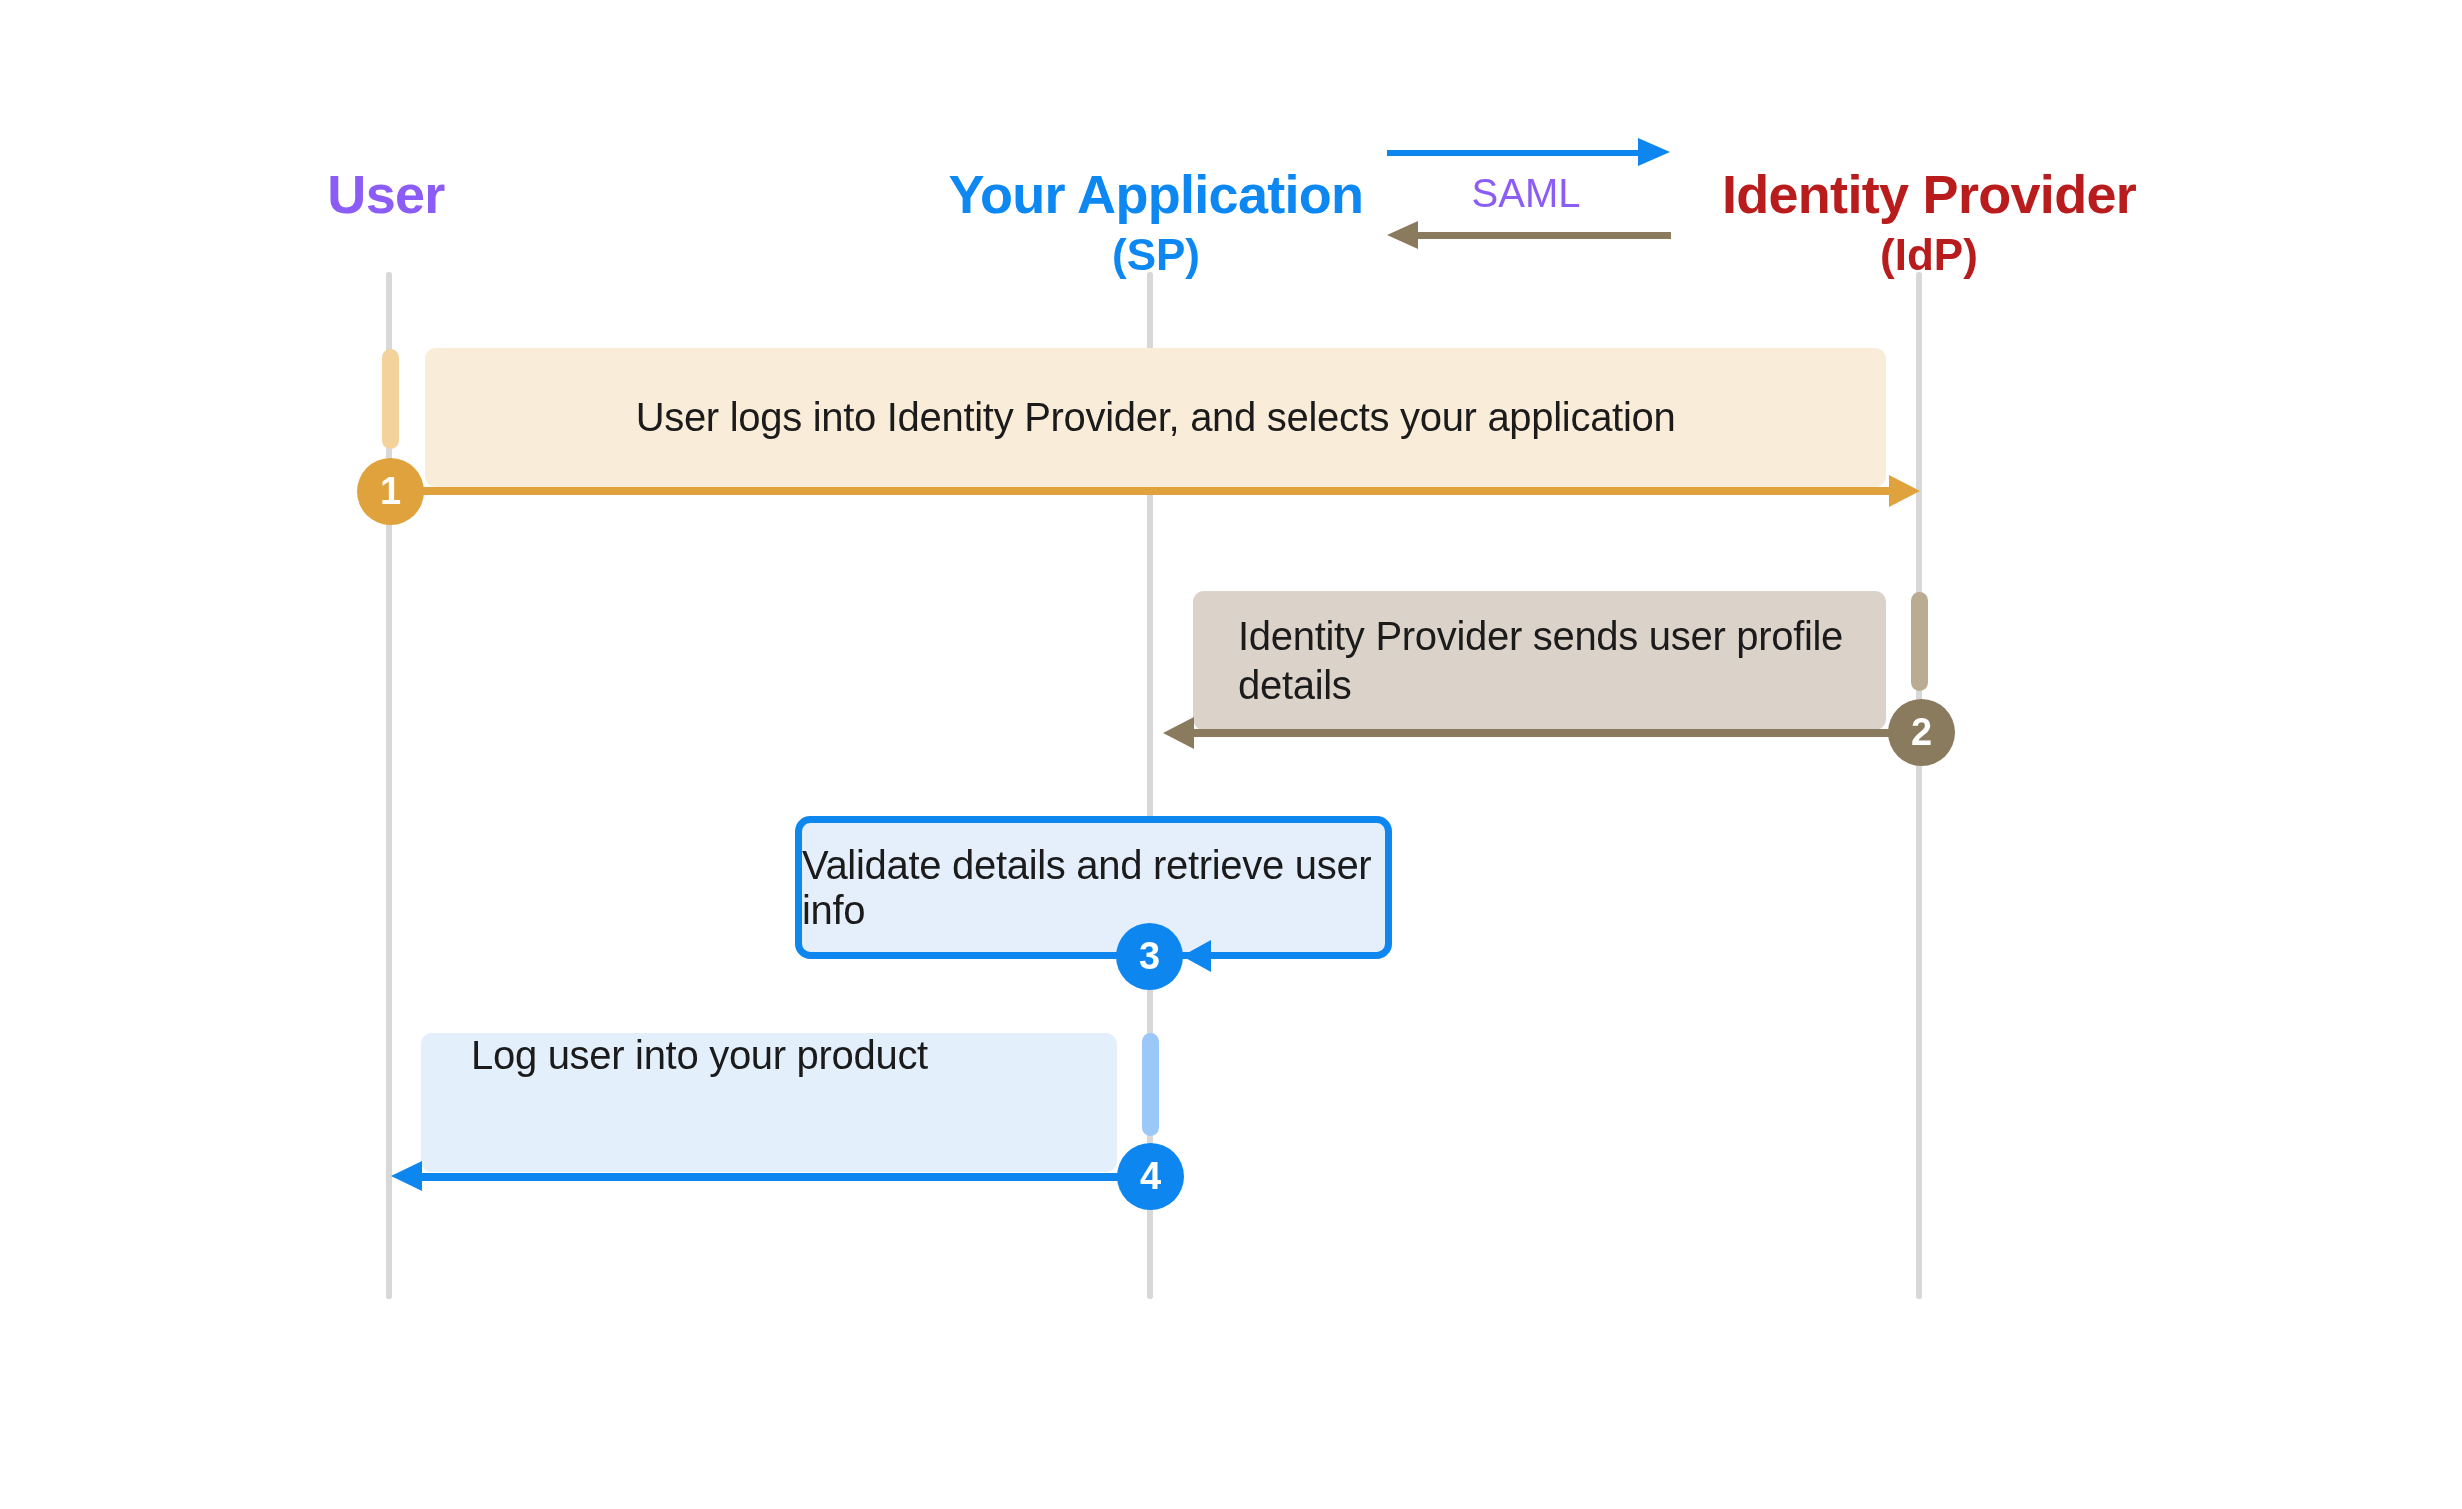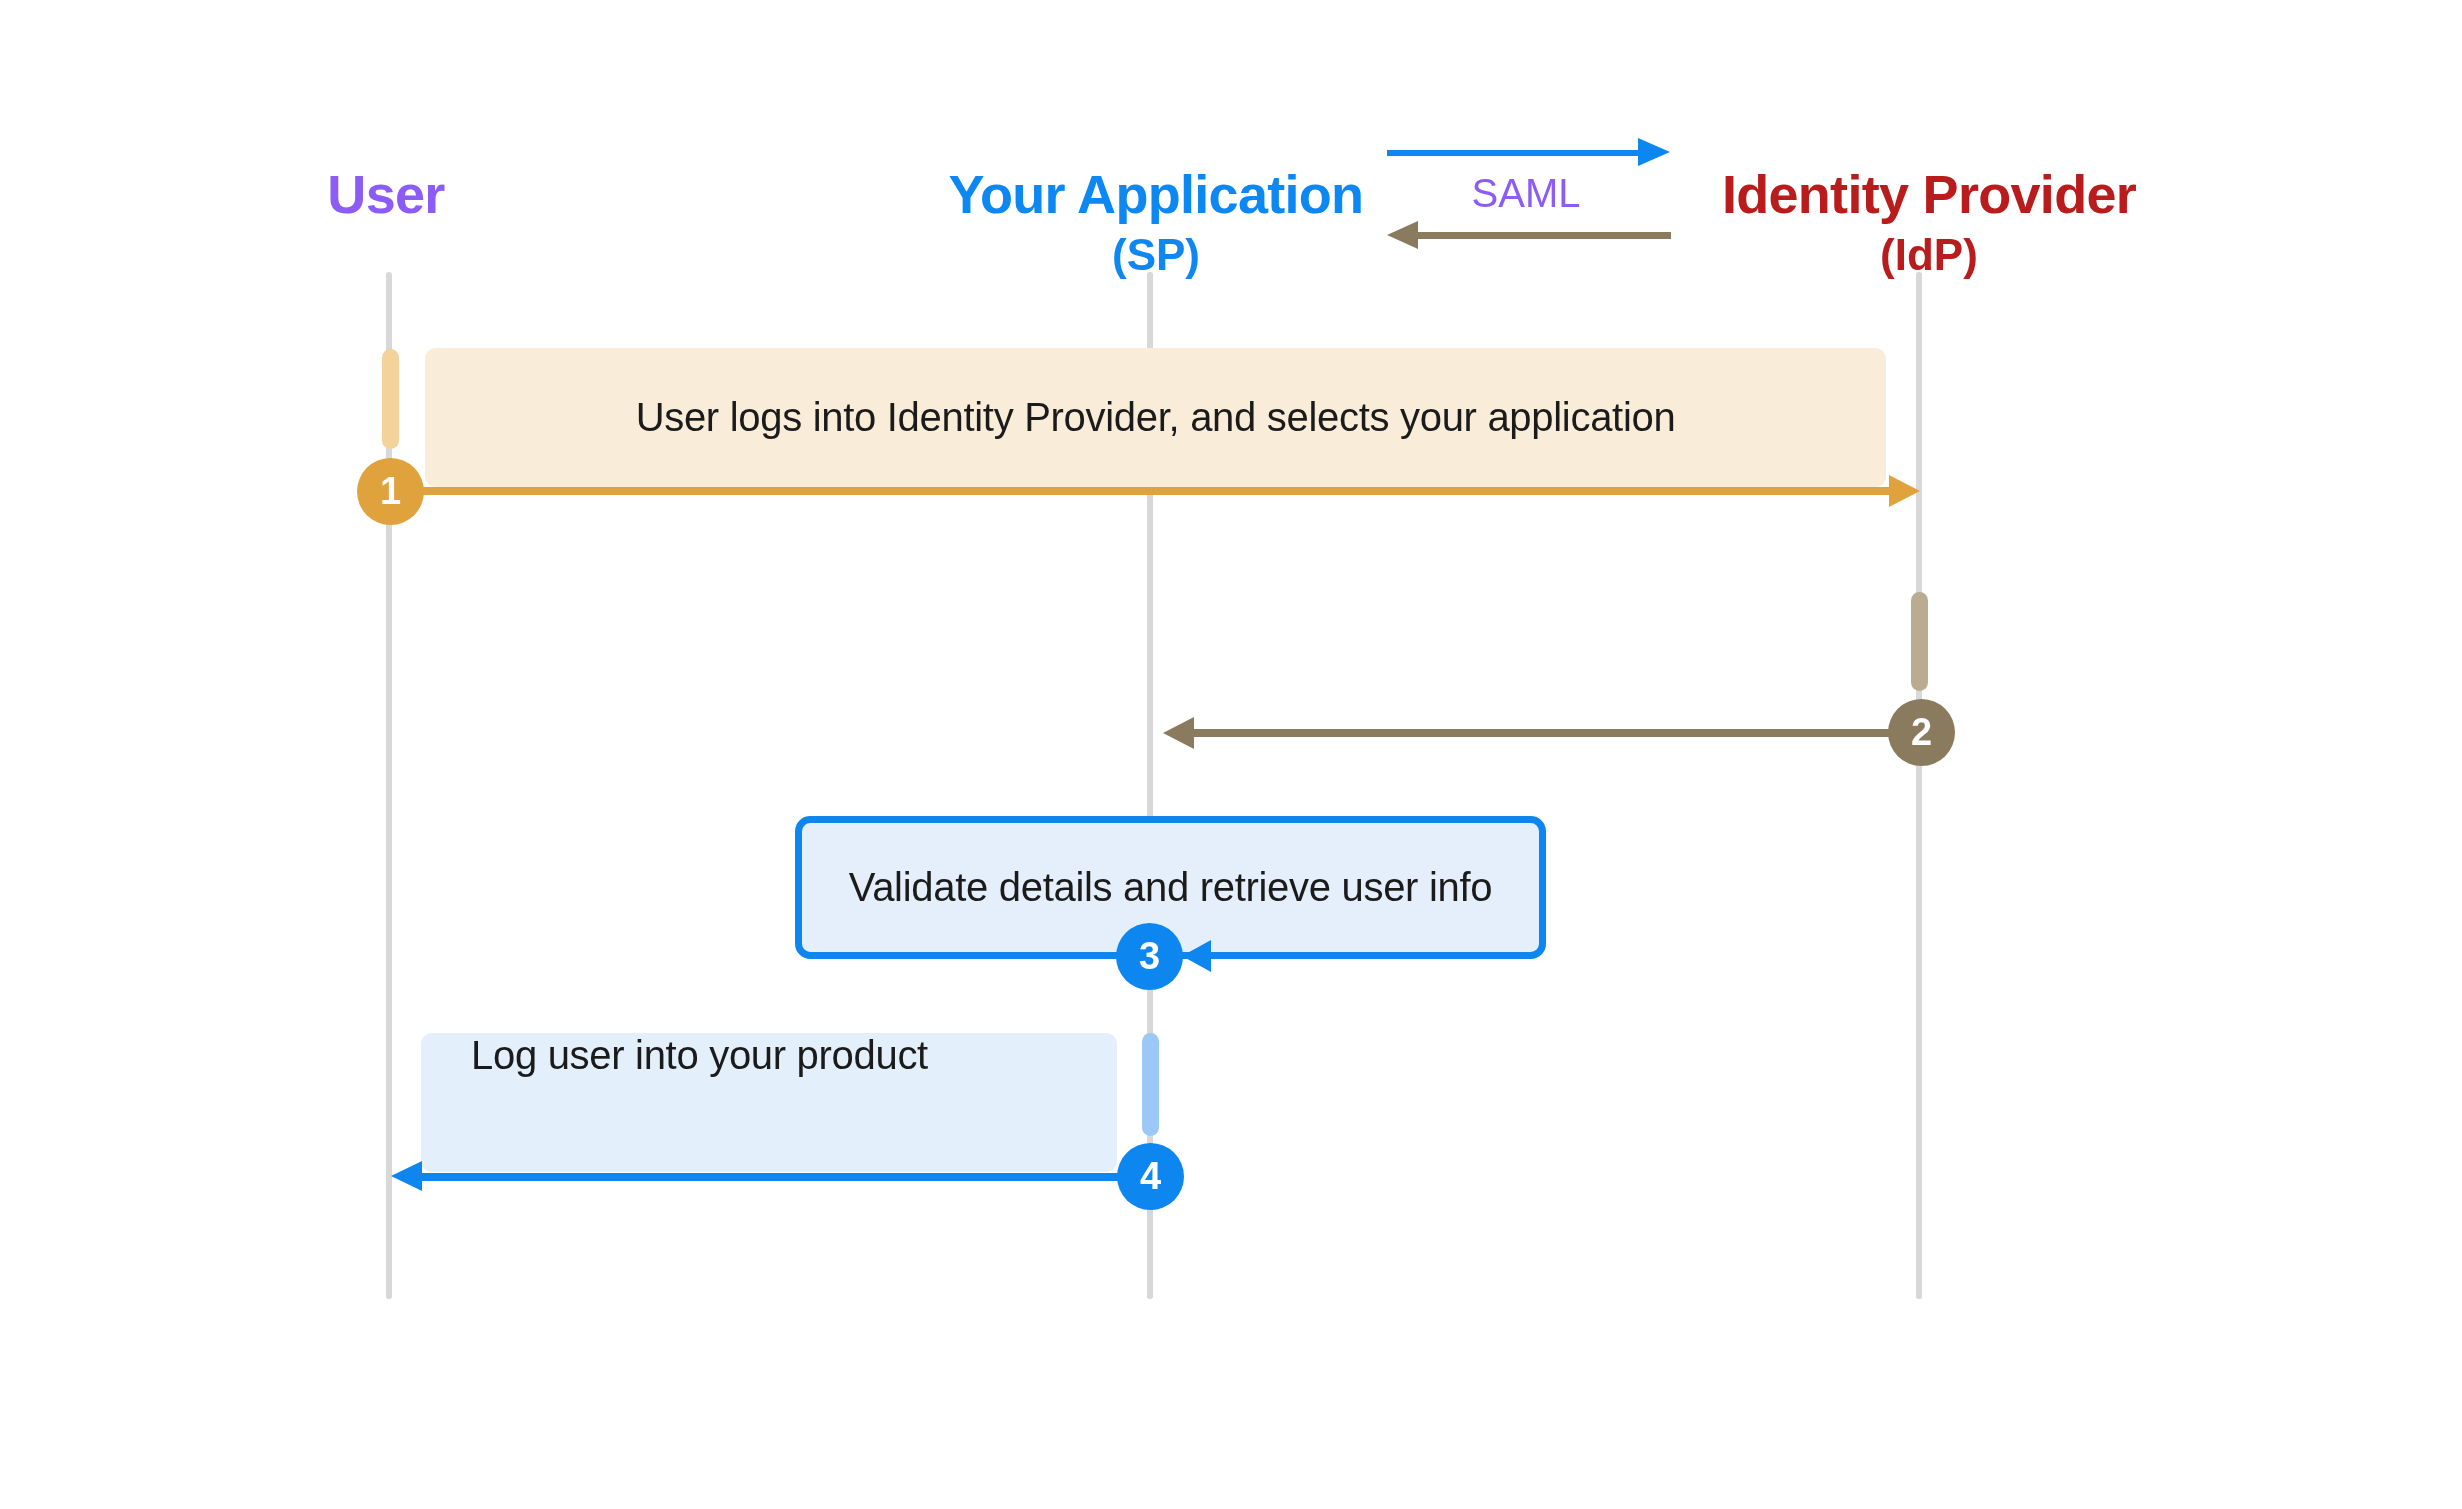--- a/index.html
+++ b/index.html
@@ -95,21 +95,21 @@
   .s2-box  { left: 1193px; top: 591px; width: 693px; height: 139px; border-radius: 11px;
              background: #DBD2CA; display: flex; flex-direction: column; justify-content: center;
              padding-left: 45px; padding-right: 31px; line-height: 49px; }
   .s2-act  { left: 1911px; top: 592px; width: 17.4px; height: 99px; background: #B9AC92; }
   .s2-line { left: 1184px; top: 729px; width: 705px; height: 7.7px; background: #8A7A5E; }
   .s2-head { left: 1163px; top: 717px; border-top: 16px solid transparent;
              border-bottom: 16px solid transparent; border-right: 31px solid #8A7A5E; }
   .s2-circ { left: 1888px; top: 699px; background: #8A7A5E; }
 
   
-  .s3-box  { left: 795px; top: 816px; width: 751px; height: 143px; border-radius: 15.3px;
+  .s3-box  { left: 795px; top: 816px; width: 597px; height: 143px; border-radius: 15.3px;
              background: #E4EFFB; border: 7.7px solid #0D86F0;
              display: flex; align-items: center; justify-content: center; }
   .s3-head { left: 1182px; top: 940px; border-top: 16px solid transparent;
              border-bottom: 16px solid transparent; border-right: 29px solid #0D86F0; }
   .s3-circ { left: 1116px; top: 923px; background: #0D86F0; }
 
   
   .s4-act  { left: 1142px; top: 1033px; width: 17.4px; height: 103px; background: #9CC8F8; }
   .s4-box  { left: 421px; top: 1033px; width: 696px; height: 139px; border-radius: 11px;
              background: #E4EFFC; display: flex; align-items: flex-start; padding-left: 50px; }
@@ -146,20 +146,23 @@
   <div class="activation s1-act"></div>
   <div class="msg-box s1-box">
     <span>User logs into Identity Provider, and selects your application</span>
   </div>
   <div class="arrow-line s1-line"></div>
   <div class="arrow-head s1-head"></div>
   <div class="num-circle s1-circ">
     <span>1</span>
   </div>
 
+  <div class="msg-box s2-box">
+    <span>Identity Provider sends user profile details</span>
+  </div>
   <div class="activation s2-act"></div>
   <div class="arrow-line s2-line"></div>
   <div class="arrow-head s2-head"></div>
   <div class="num-circle s2-circ">
     <span>2</span>
   </div>
 
   <div class="msg-box s3-box">
     <span>Validate details and retrieve user info</span>
   </div>

